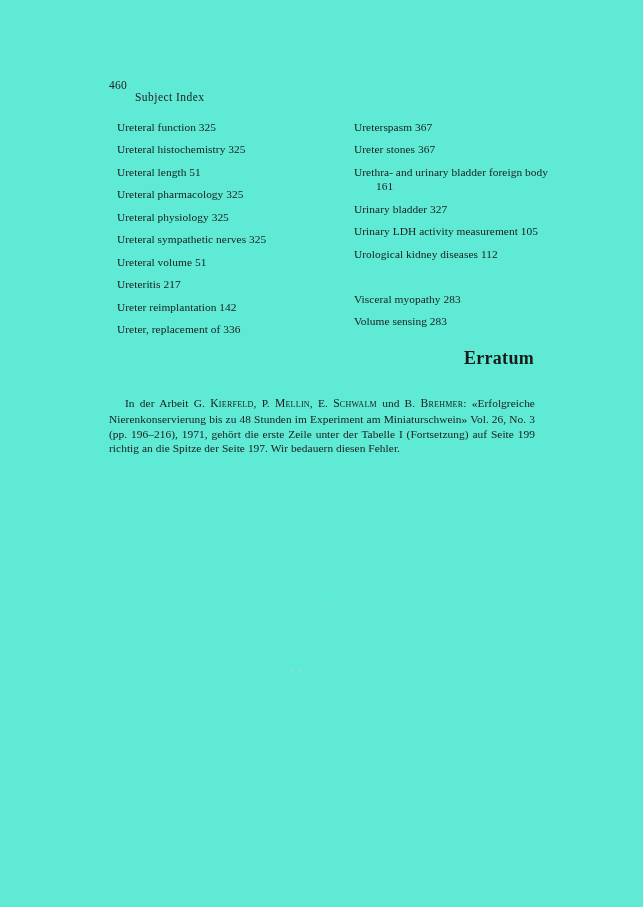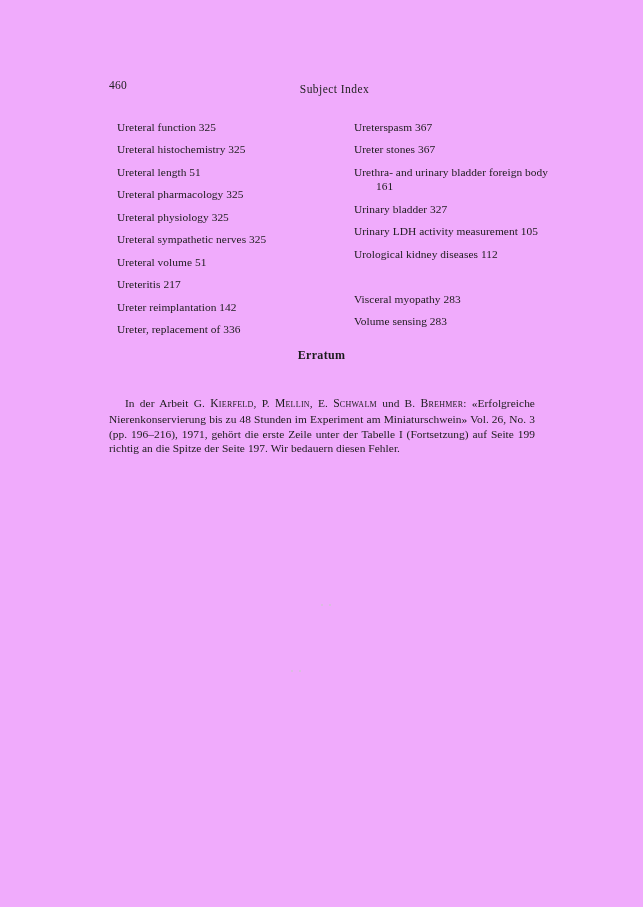--- a/index.html
+++ b/index.html
@@ -14,21 +14,21 @@
     position: relative;
     overflow: hidden;
     font-family: "Liberation Serif", "DejaVu Serif", serif;
     color: #1b1b1b;
     -webkit-font-smoothing: antialiased;
   }
 
   .page {
     position: absolute;
     inset: 0;
-    background: #f0abfc;
+    background: #5eead4;
   }
 
   
   .running-head {
     position: absolute;
     left: 109px;
     top: 79px;
     width: 425px;
     height: 16px;
     font-size: 11.5px;
@@ -38,22 +38,22 @@
     position: absolute;
     left: 0;
     top: 0;
     font-size: 11.5px;
     color: #222;
   }
   .head-title {
     position: absolute;
     left: 0;
     right: 0;
-    top: 4px;
-    text-align: center;
+    top: 12px;
+    text-align: left;
     font-size: 11.5px;
     color: #222;
     letter-spacing: 0.45px;
     padding-left: 26px;
   }
 
   
   .index-columns {
     position: absolute;
     left: 109px;
@@ -83,22 +83,22 @@
   .entry-gap {
     height: 14.45px;
   }
 
   
   .erratum-title {
     position: absolute;
     left: 109px;
     top: 348px;
     width: 425px;
-    text-align: center;
-    font-size: 12px;
+    text-align: right;
+    font-size: 18px;
     font-weight: bold;
     letter-spacing: 0.3px;
   }
 
   .erratum-body {
     position: absolute;
     left: 109px;
     top: 385px;
     width: 426px;
     font-size: 11.4px;

